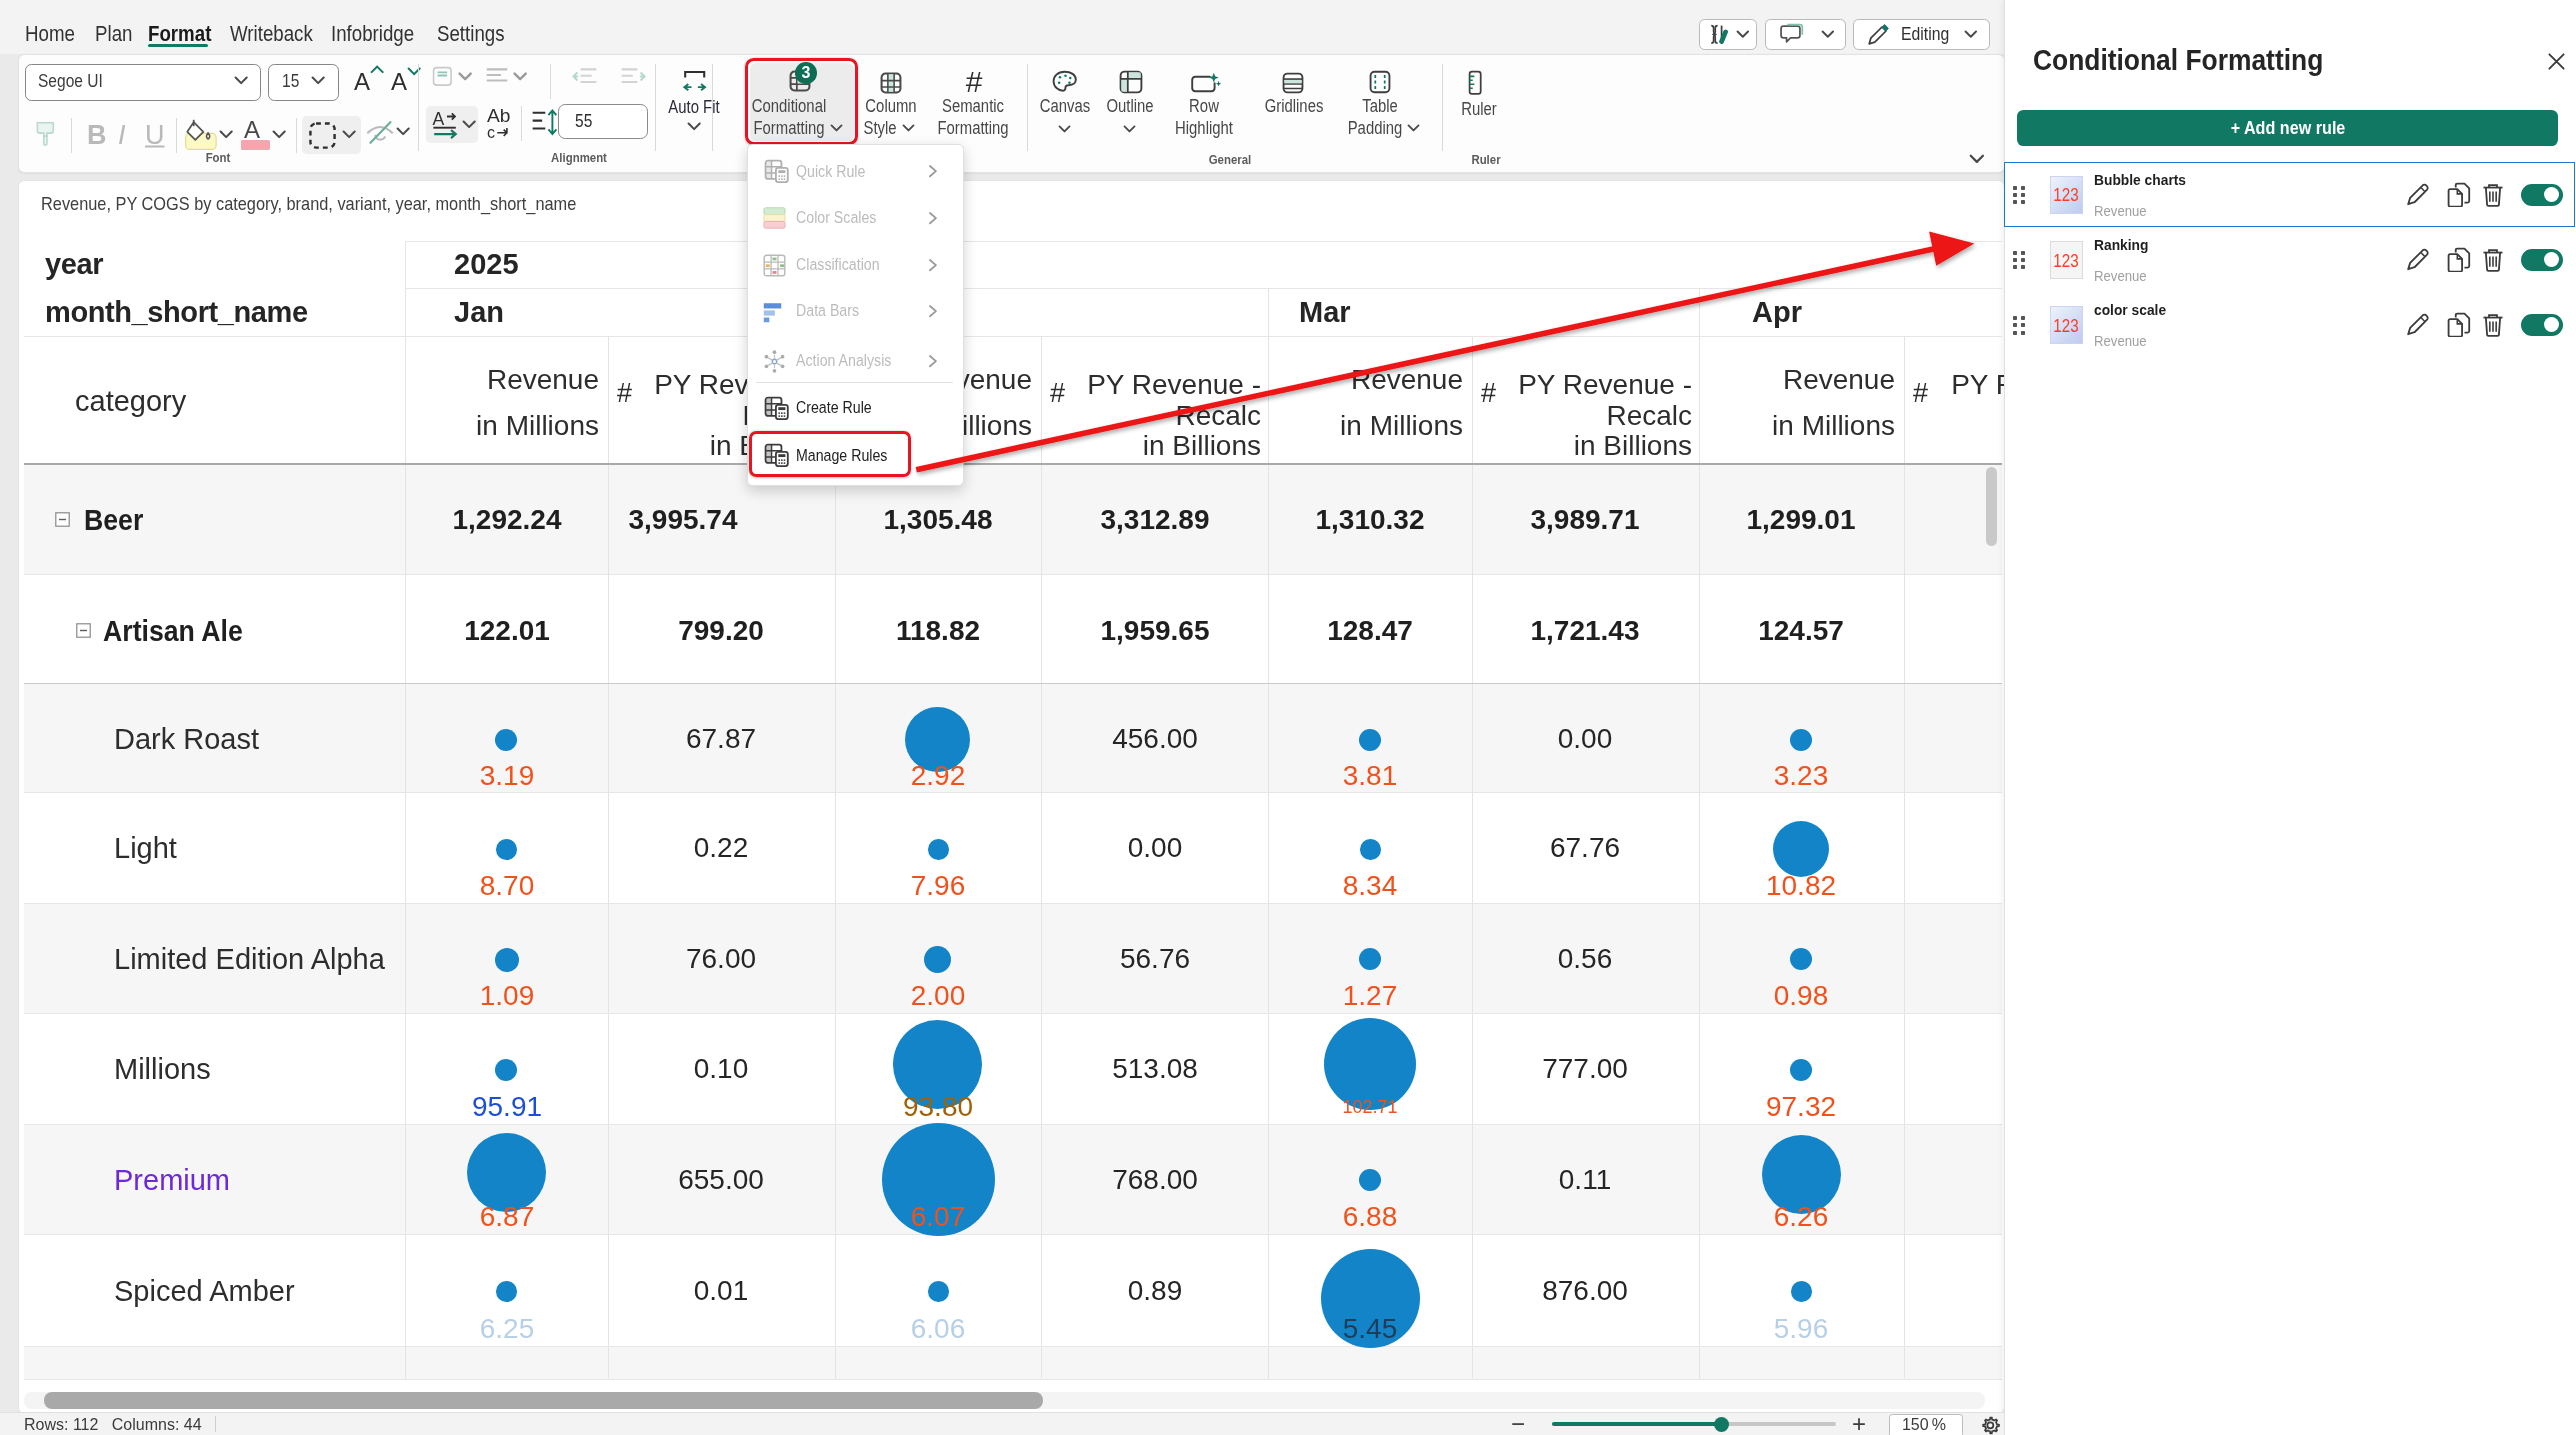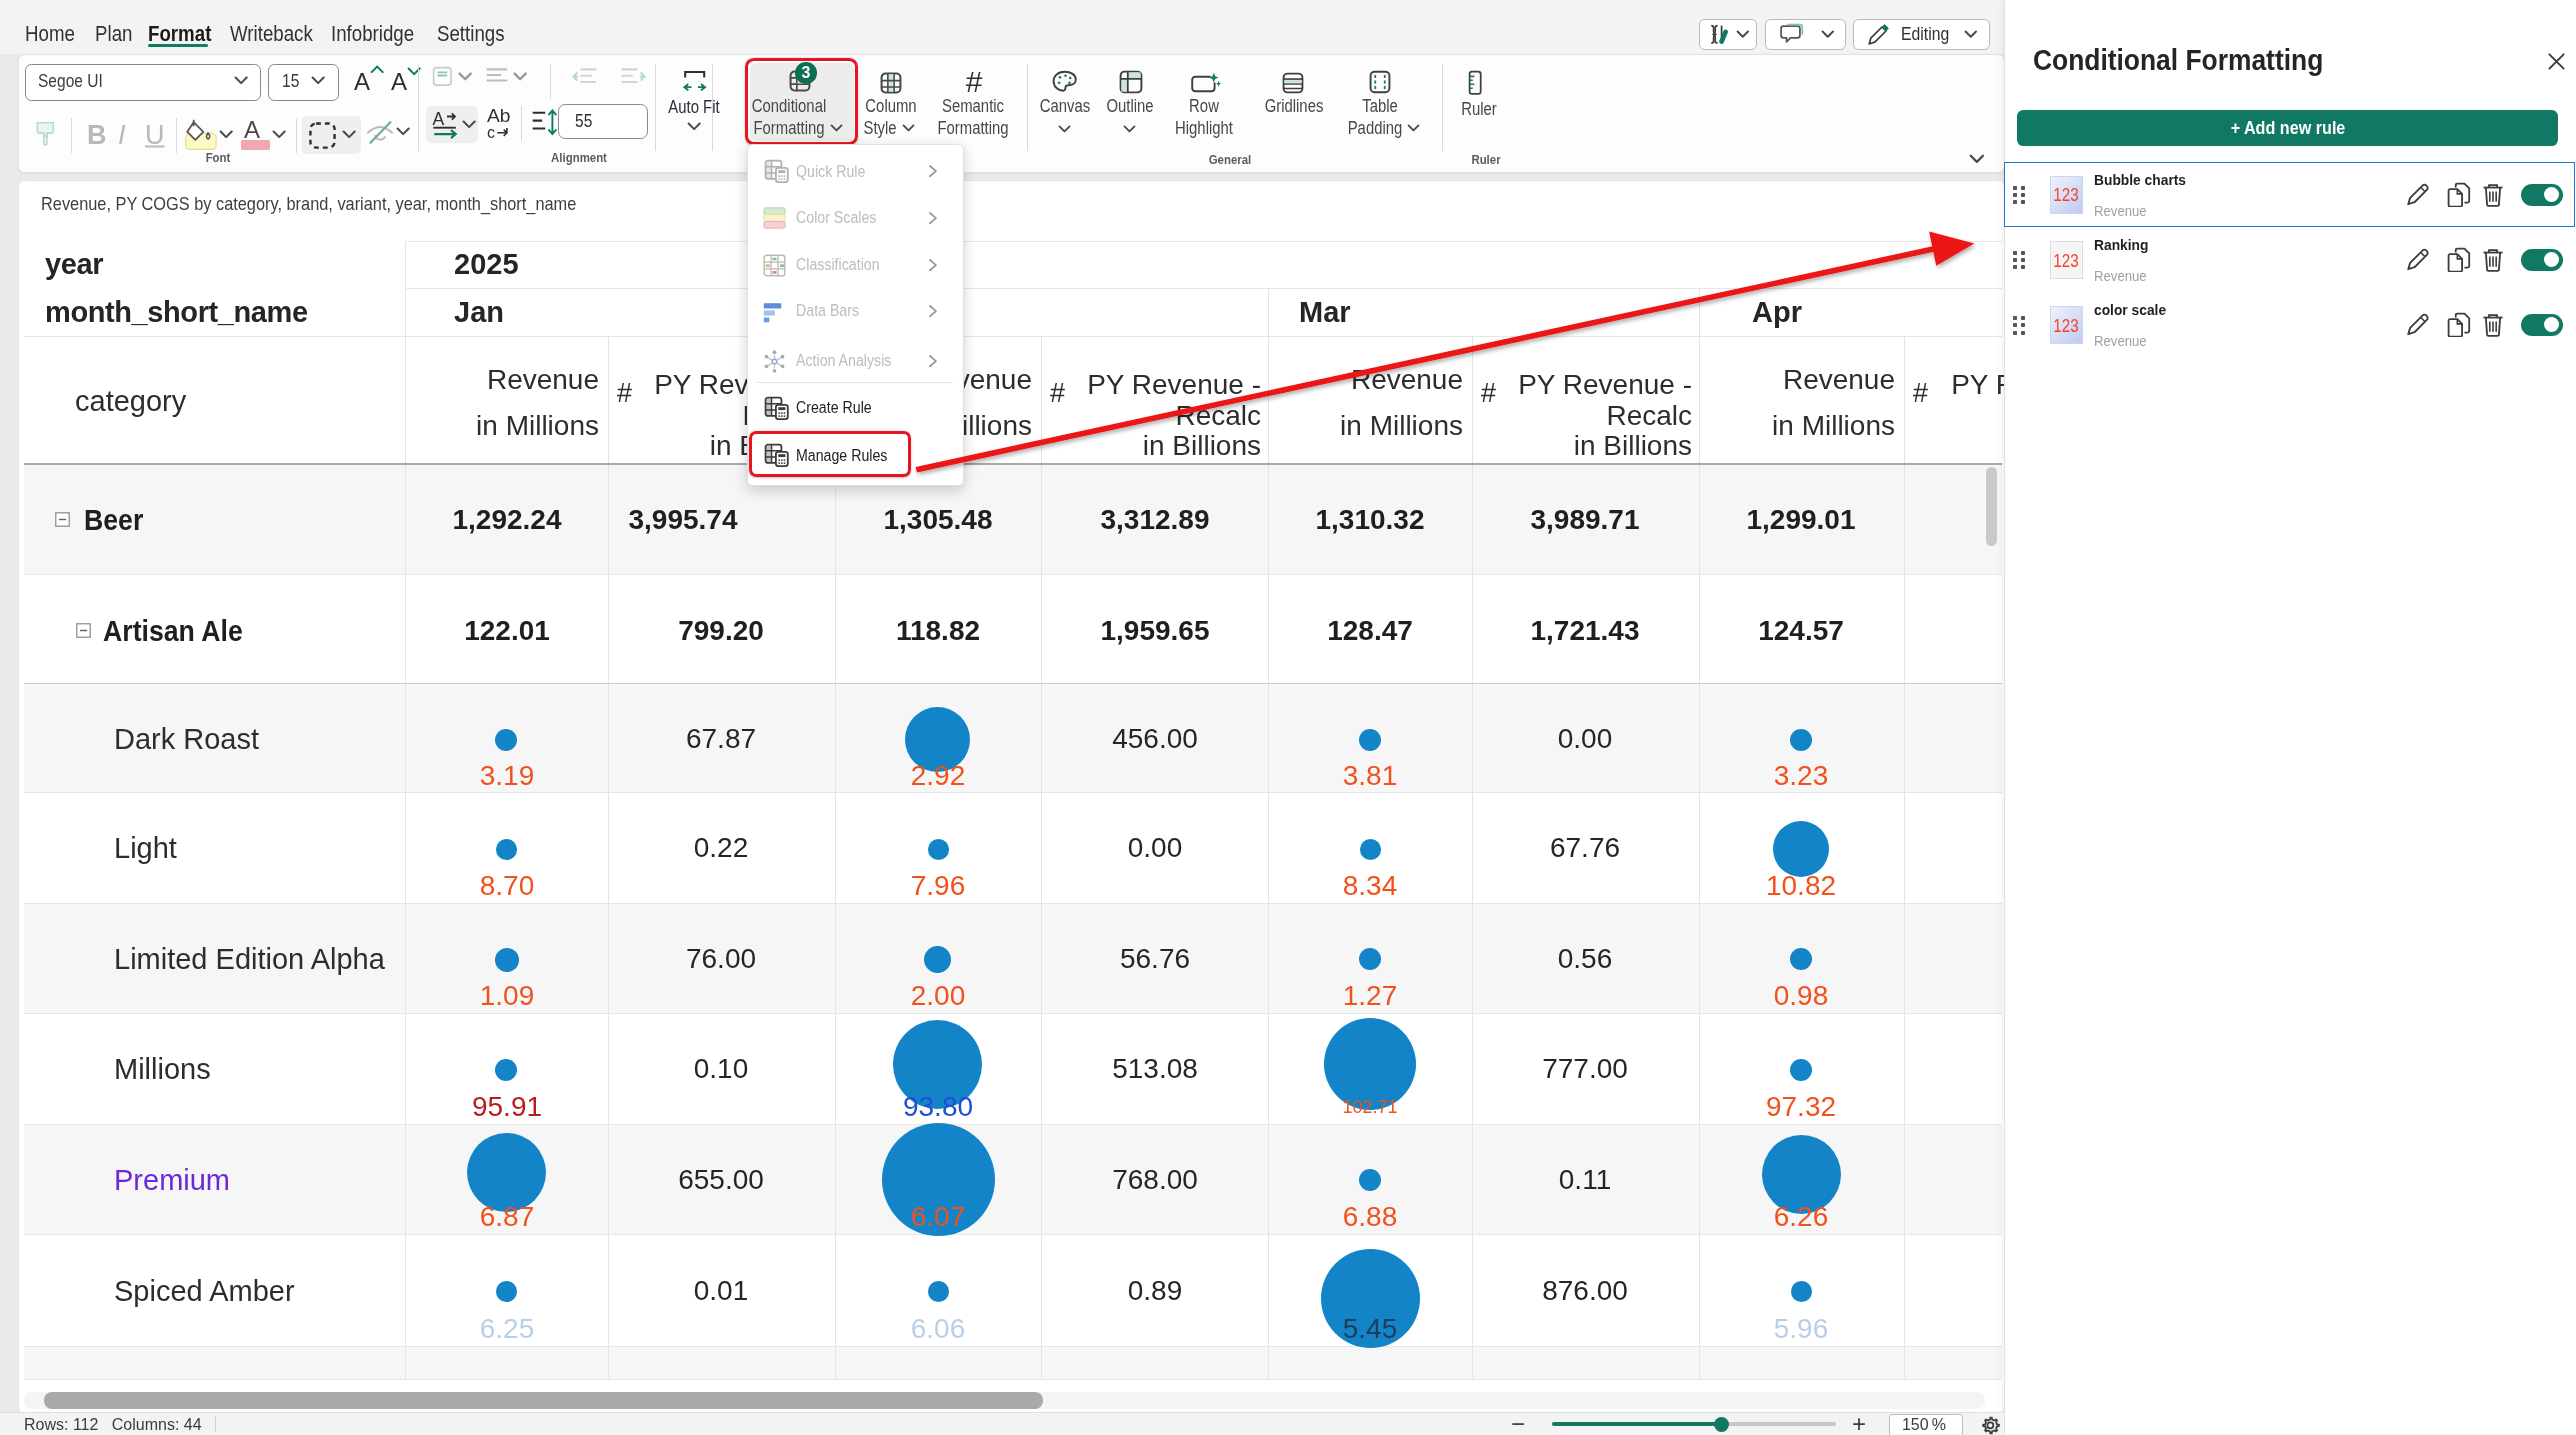--- a/index.html
+++ b/index.html
@@ -372,22 +372,22 @@
 <div class="tx" style="left:938px;top:996px;font-size:28px;color:#f1511b;transform:translate(-50%,-50%)">2.00</div>
 <div class="tx" style="left:1370px;top:996px;font-size:28px;color:#f1511b;transform:translate(-50%,-50%)">1.27</div>
 <div class="tx" style="left:1801px;top:996px;font-size:28px;color:#f1511b;transform:translate(-50%,-50%)">0.98</div>
 <div class="c" style="left:495px;top:1059px;width:22px;height:22px"></div>
 <div class="c" style="left:893px;top:1020px;width:89px;height:89px"></div>
 <div class="c" style="left:1324px;top:1018px;width:92px;height:92px"></div>
 <div class="c" style="left:1790px;top:1059px;width:22px;height:22px"></div>
 <div class="tx num" style="left:721px;top:1069px">0.10</div>
 <div class="tx num" style="left:1155px;top:1069px">513.08</div>
 <div class="tx num" style="left:1585px;top:1069px">777.00</div>
-<div class="tx" style="left:507px;top:1107px;font-size:28px;color:#b91c1c;transform:translate(-50%,-50%)">95.91</div>
-<div class="tx" style="left:938px;top:1107px;font-size:28px;color:#1d4ed8;transform:translate(-50%,-50%)">93.80</div>
+<div class="tx" style="left:507px;top:1107px;font-size:28px;color:#1d4ed8;transform:translate(-50%,-50%)">95.91</div>
+<div class="tx" style="left:938px;top:1107px;font-size:28px;color:#a16207;transform:translate(-50%,-50%)">93.80</div>
 <div class="tx" style="left:1370px;top:1107px;font-size:18px;color:#f1511b;transform:translate(-50%,-50%)">102.71</div>
 <div class="tx" style="left:1801px;top:1107px;font-size:28px;color:#f1511b;transform:translate(-50%,-50%)">97.32</div>
 <div class="c" style="left:467px;top:1133px;width:79px;height:79px"></div>
 <div class="c" style="left:882px;top:1123px;width:113px;height:113px"></div>
 <div class="c" style="left:1359px;top:1169px;width:22px;height:22px"></div>
 <div class="c" style="left:1762px;top:1135px;width:79px;height:79px"></div>
 <div class="tx num" style="left:721px;top:1180px">655.00</div>
 <div class="tx num" style="left:1155px;top:1180px">768.00</div>
 <div class="tx num" style="left:1585px;top:1180px">0.11</div>
 <div class="tx" style="left:507px;top:1217px;font-size:28px;color:#f1511b;transform:translate(-50%,-50%)">6.87</div>

